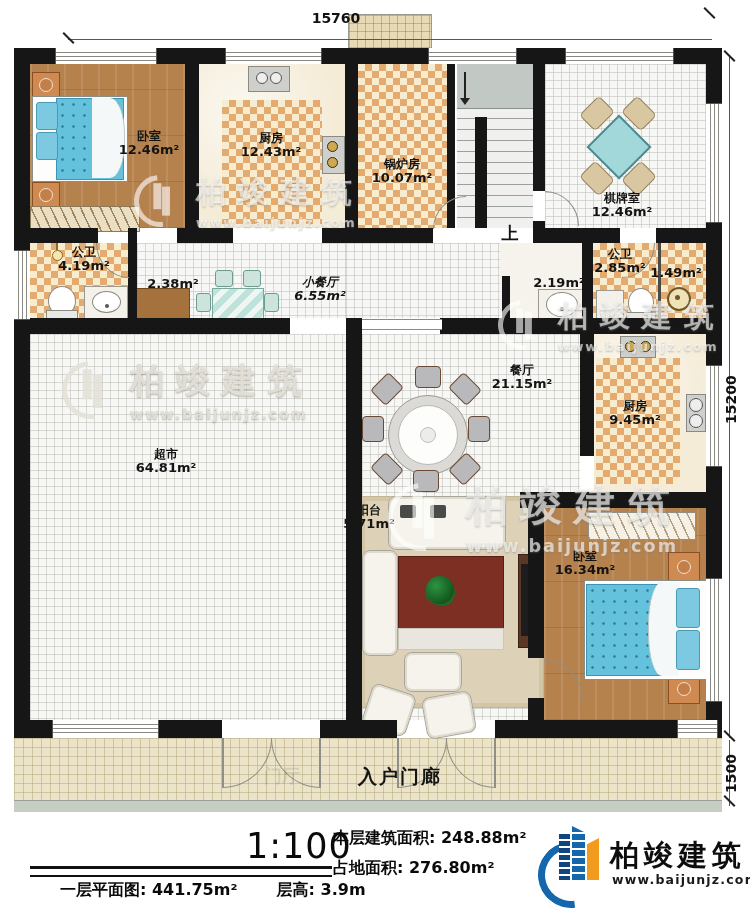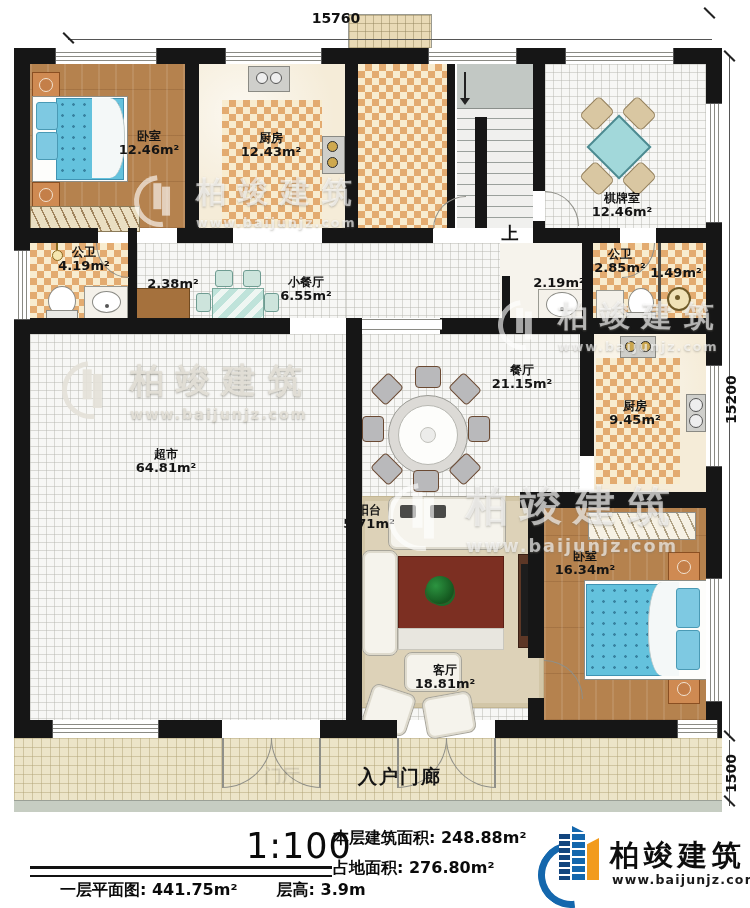--- a/index.html
+++ b/index.html
@@ -261,32 +261,36 @@
   <div class="leaf" style="left:494px;top:738px;width:1.5px;height:49px;"></div>
 
   <div class="lbl" style="left:99px;top:130px;width:100px;">
     <span class="nm">卧室</span>
     <span class="ar">12.46m²</span>
   </div>
   <div class="lbl" style="left:221px;top:132px;width:100px;">
     <span class="nm">厨房</span>
     <span class="ar">12.43m²</span>
   </div>
+  <div class="lbl" style="left:352px;top:158px;width:100px;">
+    <span class="nm">锅炉房</span>
+    <span class="ar">10.07m²</span>
+  </div>
   <div class="lbl" style="left:572px;top:192px;width:100px;">
     <span class="nm">棋牌室</span>
     <span class="ar">12.46m²</span>
   </div>
   <div class="lbl" style="left:34px;top:246px;width:100px;">
     <span class="nm">公卫</span>
     <span class="ar">4.19m²</span>
   </div>
   <div class="lbl" style="left:135px;top:277px;width:76px;">
     <span class="ar">2.38m²</span>
   </div>
-  <div class="lbl" style="left:256px;top:276px;width:100px;">
+  <div class="lbl" style="left:270px;top:276px;width:100px;font-style:italic;">
     <span class="nm">小餐厅</span>
     <span class="ar">6.55m²</span>
   </div>
   <div class="lbl" style="left:519px;top:276px;width:80px;">
     <span class="ar">2.19m²</span>
   </div>
   <div class="lbl" style="left:570px;top:248px;width:100px;">
     <span class="nm">公卫</span>
     <span class="ar">2.85m²</span>
   </div>
@@ -301,24 +305,20 @@
     <span class="nm">厨房</span>
     <span class="ar">9.45m²</span>
   </div>
   <div class="lbl" style="left:116px;top:448px;width:100px;">
     <span class="nm">超市</span>
     <span class="ar">64.81m²</span>
   </div>
   <div class="lbl" style="left:324px;top:504px;width:90px;z-index:5;">
     <span class="nm">阳台</span>
     <span class="ar">5.71m²</span>
-  </div>
-  <div class="lbl" style="left:395px;top:664px;width:100px;">
-    <span class="nm">客厅</span>
-    <span class="ar">18.81m²</span>
   </div>
   <div class="lbl" style="left:535px;top:550px;width:100px;">
     <span class="nm">卧室</span>
     <span class="ar">16.34m²</span>
   </div>
   <div class="lbl" style="left:330px;top:766px;width:140px;">
     <span class="nm" style="font-size:19px;letter-spacing:2px;">入户门廊</span>
   </div>
   <div class="lbl" style="left:252px;top:766px;width:60px;color:rgba(0,0,0,0.10);">
     <span class="nm" style="font-size:18px;">门厅</span>

